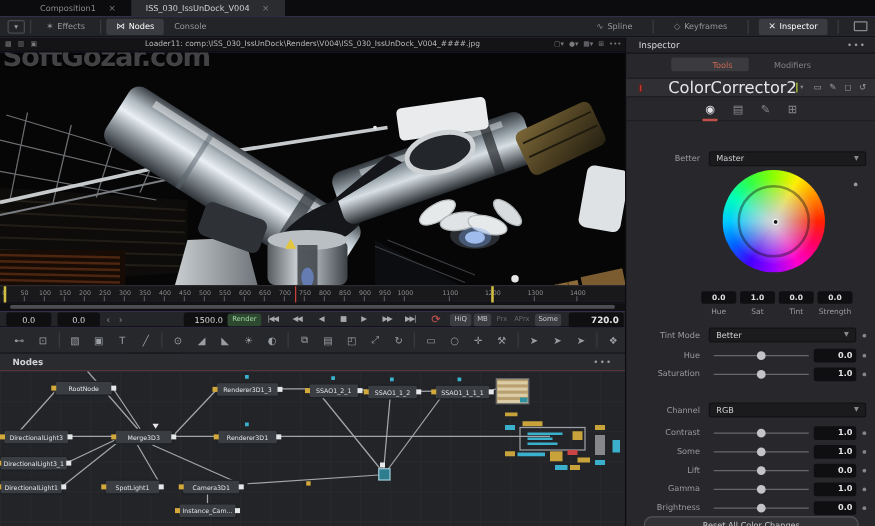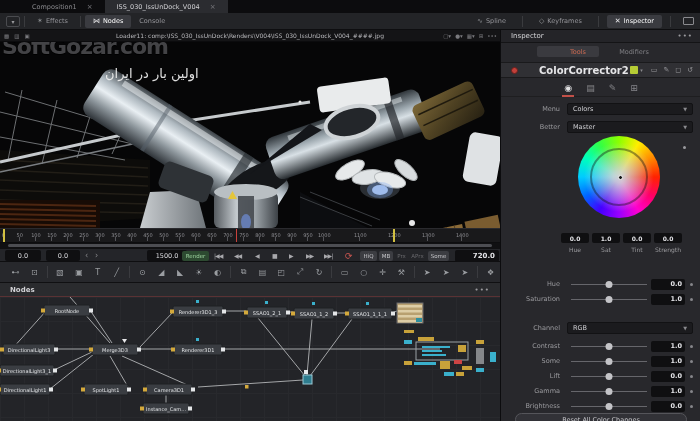--- a/index.html
+++ b/index.html
@@ -76,21 +76,21 @@
   #inspector { position:absolute; left:500px; top:30px; width:200px; height:391px; background:#28282c; border-left:1px solid #0c0c0e; }
   #insp-header { position:absolute; left:0; top:0; width:200px; height:13px; background:#242428; border-bottom:1px solid #141416; display:flex; align-items:center; }
   #insp-title { font-size:7px; color:#d5d5d8; padding-left:10px; }
   #insp-menu { margin-left:auto; padding-right:8px; color:#9a9a9e; font-size:7px; letter-spacing:1px; }
   #insp-tabs { position:absolute; left:0; top:16px; width:200px; height:13px; display:flex; justify-content:center; gap:4px; }
   .itab { width:62px; height:11px; border-radius:2px; font-size:6.5px; display:flex; align-items:center; justify-content:center; }
   .itab.on { background:#3a3a3f; color:#cb6a52;padding-left:20px; }
   .itab.off { color:#808085; }
   #tool-head { position:absolute; left:0; top:32px; width:200px; height:16px; background:#303034; border-top:1px solid #1a1a1c; border-bottom:1px solid #1a1a1c; display:flex; align-items:center; }
   #cc-dot { width:7px; height:7px; border-radius:50%; background:#c2403a; border:1px solid #6a1f1c; margin-left:10px; }
-  #cc-name { font-size:10px; font-weight:bold; color:#e6e6e8; margin-left:21px; }
+  #cc-name { font-size:13px; font-weight:normal; color:#e6e6e8; margin-left:21px; }
   #cc-swatch { width:8px; height:8px; background:#b6cc35; border-radius:1px; margin-left:auto; }
   #cc-swatch-arrow { color:#8a8a8e; font-size:5px; margin:0 5px 0 2px; }
   .hd-ic { color:#9a9a9e; font-size:7px; margin:0 3px; }
   #subtabs { position:absolute; left:0; top:50px; width:200px; height:17px; display:flex; justify-content:center; gap:14px; align-items:center; border-bottom:1px solid #1e1e20; }
   .stab { font-size:9px; color:#85858a; position:relative; }
   .stab.on { color:#e2e2e4; }
   .stab.on::after { content:""; position:absolute; left:-2px; right:-2px; bottom:-4px; height:2px; background:#c25048; }
 
   .irow { position:absolute; left:8px; width:184px; height:12px; display:flex; align-items:center; }
   .ilabel { width:58px; text-align:right; font-size:6.5px; color:#9a9a9e; padding-right:7px; flex:none; }
@@ -312,21 +312,20 @@
             <line x1="449" y1="190" x2="449" y2="216"></line>
           <line x1="457" y1="190" x2="457" y2="216"></line>
             <line x1="385" y1="203" x2="465" y2="203"></line>
         </g>
       </g>
       <rect x="466" y="176" width="34" height="18" fill="#7a5c30" transform="rotate(-12 483 185)"></rect>
       <circle cx="412" cy="181" r="3" fill="#ffffff" opacity="0.9"></circle>
       <circle cx="300" cy="60" r="1.5" fill="#e8e8e8"></circle>
     </svg>
     <div id="wm-main">SoftGozar.com</div>
-    <div id="wm-sub">اولین بار در ایران</div>
   </div>
 
   <div id="ruler">
       <div class="tickline" style="left: 3px;"></div>
       <div class="ticklabel" style="left: 3px;">0</div>
       <div class="tickline" style="left: 19px;"></div>
       <div class="ticklabel" style="left: 19px;">50</div>
       <div class="tickline" style="left: 35px;"></div>
       <div class="ticklabel" style="left: 35px;">100</div>
       <div class="tickline" style="left: 51px;"></div>
@@ -576,27 +575,20 @@
       <span class="hd-ic">◻</span>
       <span class="hd-ic" style="margin-right:8px;">↺</span>
     </div>
     <div id="subtabs">
       <span class="stab on">◉</span>
       <span class="stab">▤</span>
       <span class="stab">✎</span>
       <span class="stab">⊞</span>
     </div>
 
-    <div class="irow" style="top:73px;">
-      <div class="ilabel">Menu</div>
-      <div class="dropdown">
-        <span>Colors</span>
-        <span class="dar">▼</span>
-      </div>
-    </div>
     <div class="irow" style="top:91px;">
       <div class="ilabel">Better</div>
       <div class="dropdown">
         <span>Master</span>
         <span class="dar">▼</span>
       </div>
     </div>
 
     <div id="wheel">
       <div id="wheel-ring"></div>
@@ -615,20 +607,28 @@
         <div class="wf">
           <div class="wfv">0.0</div>
           <div class="wfl">Tint</div>
         </div>
         <div class="wf">
           <div class="wfv">0.0</div>
           <div class="wfl">Strength</div>
         </div>
       </div>
 
+    <div class="irow" style="top:232px;">
+      <div class="ilabel">Tint Mode</div>
+      <div class="dropdown">
+        <span>Better</span>
+        <span class="dar">▼</span>
+      </div>
+      <div class="keydot"></div>
+    </div>
 
     <div id="sliders-a">
         <div class="irow" style="top: 248px;">
           <div class="ilabel">Hue</div>
           <div class="track">
             <div class="line"></div>
             <div class="thumb"></div>
           </div>
           <div class="vbox">0.0</div>
           <div class="keydot"></div>

